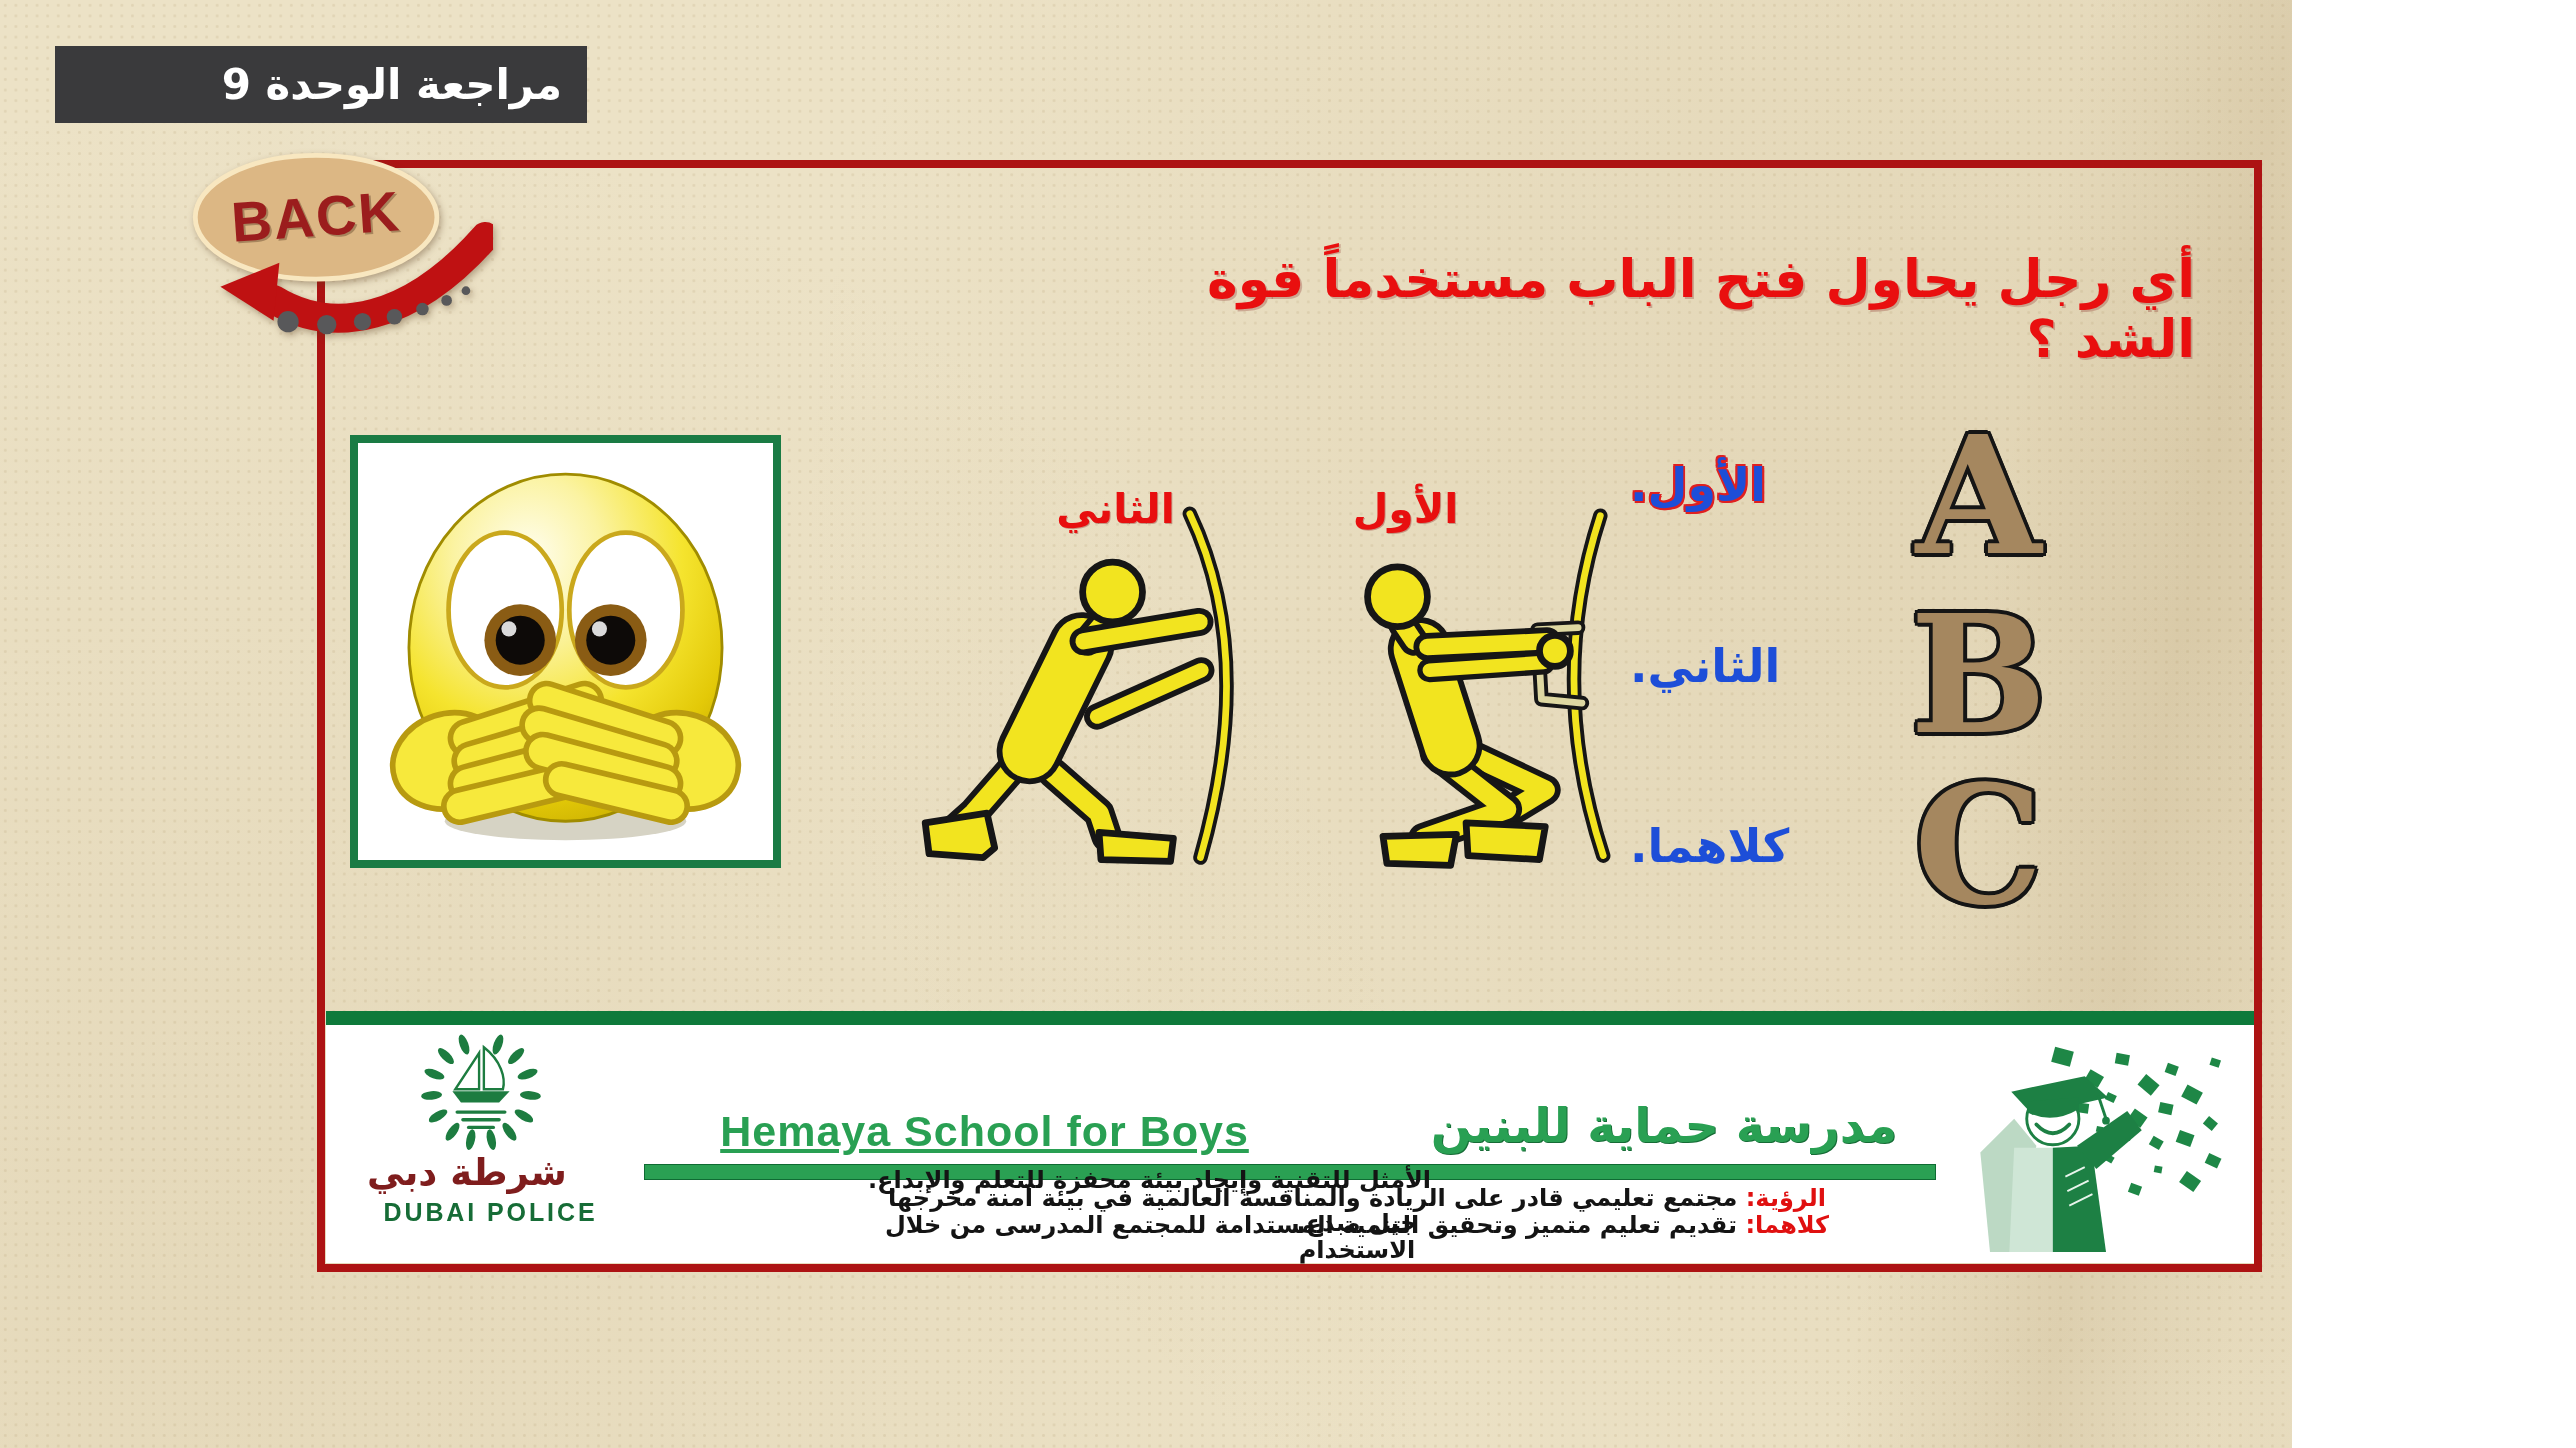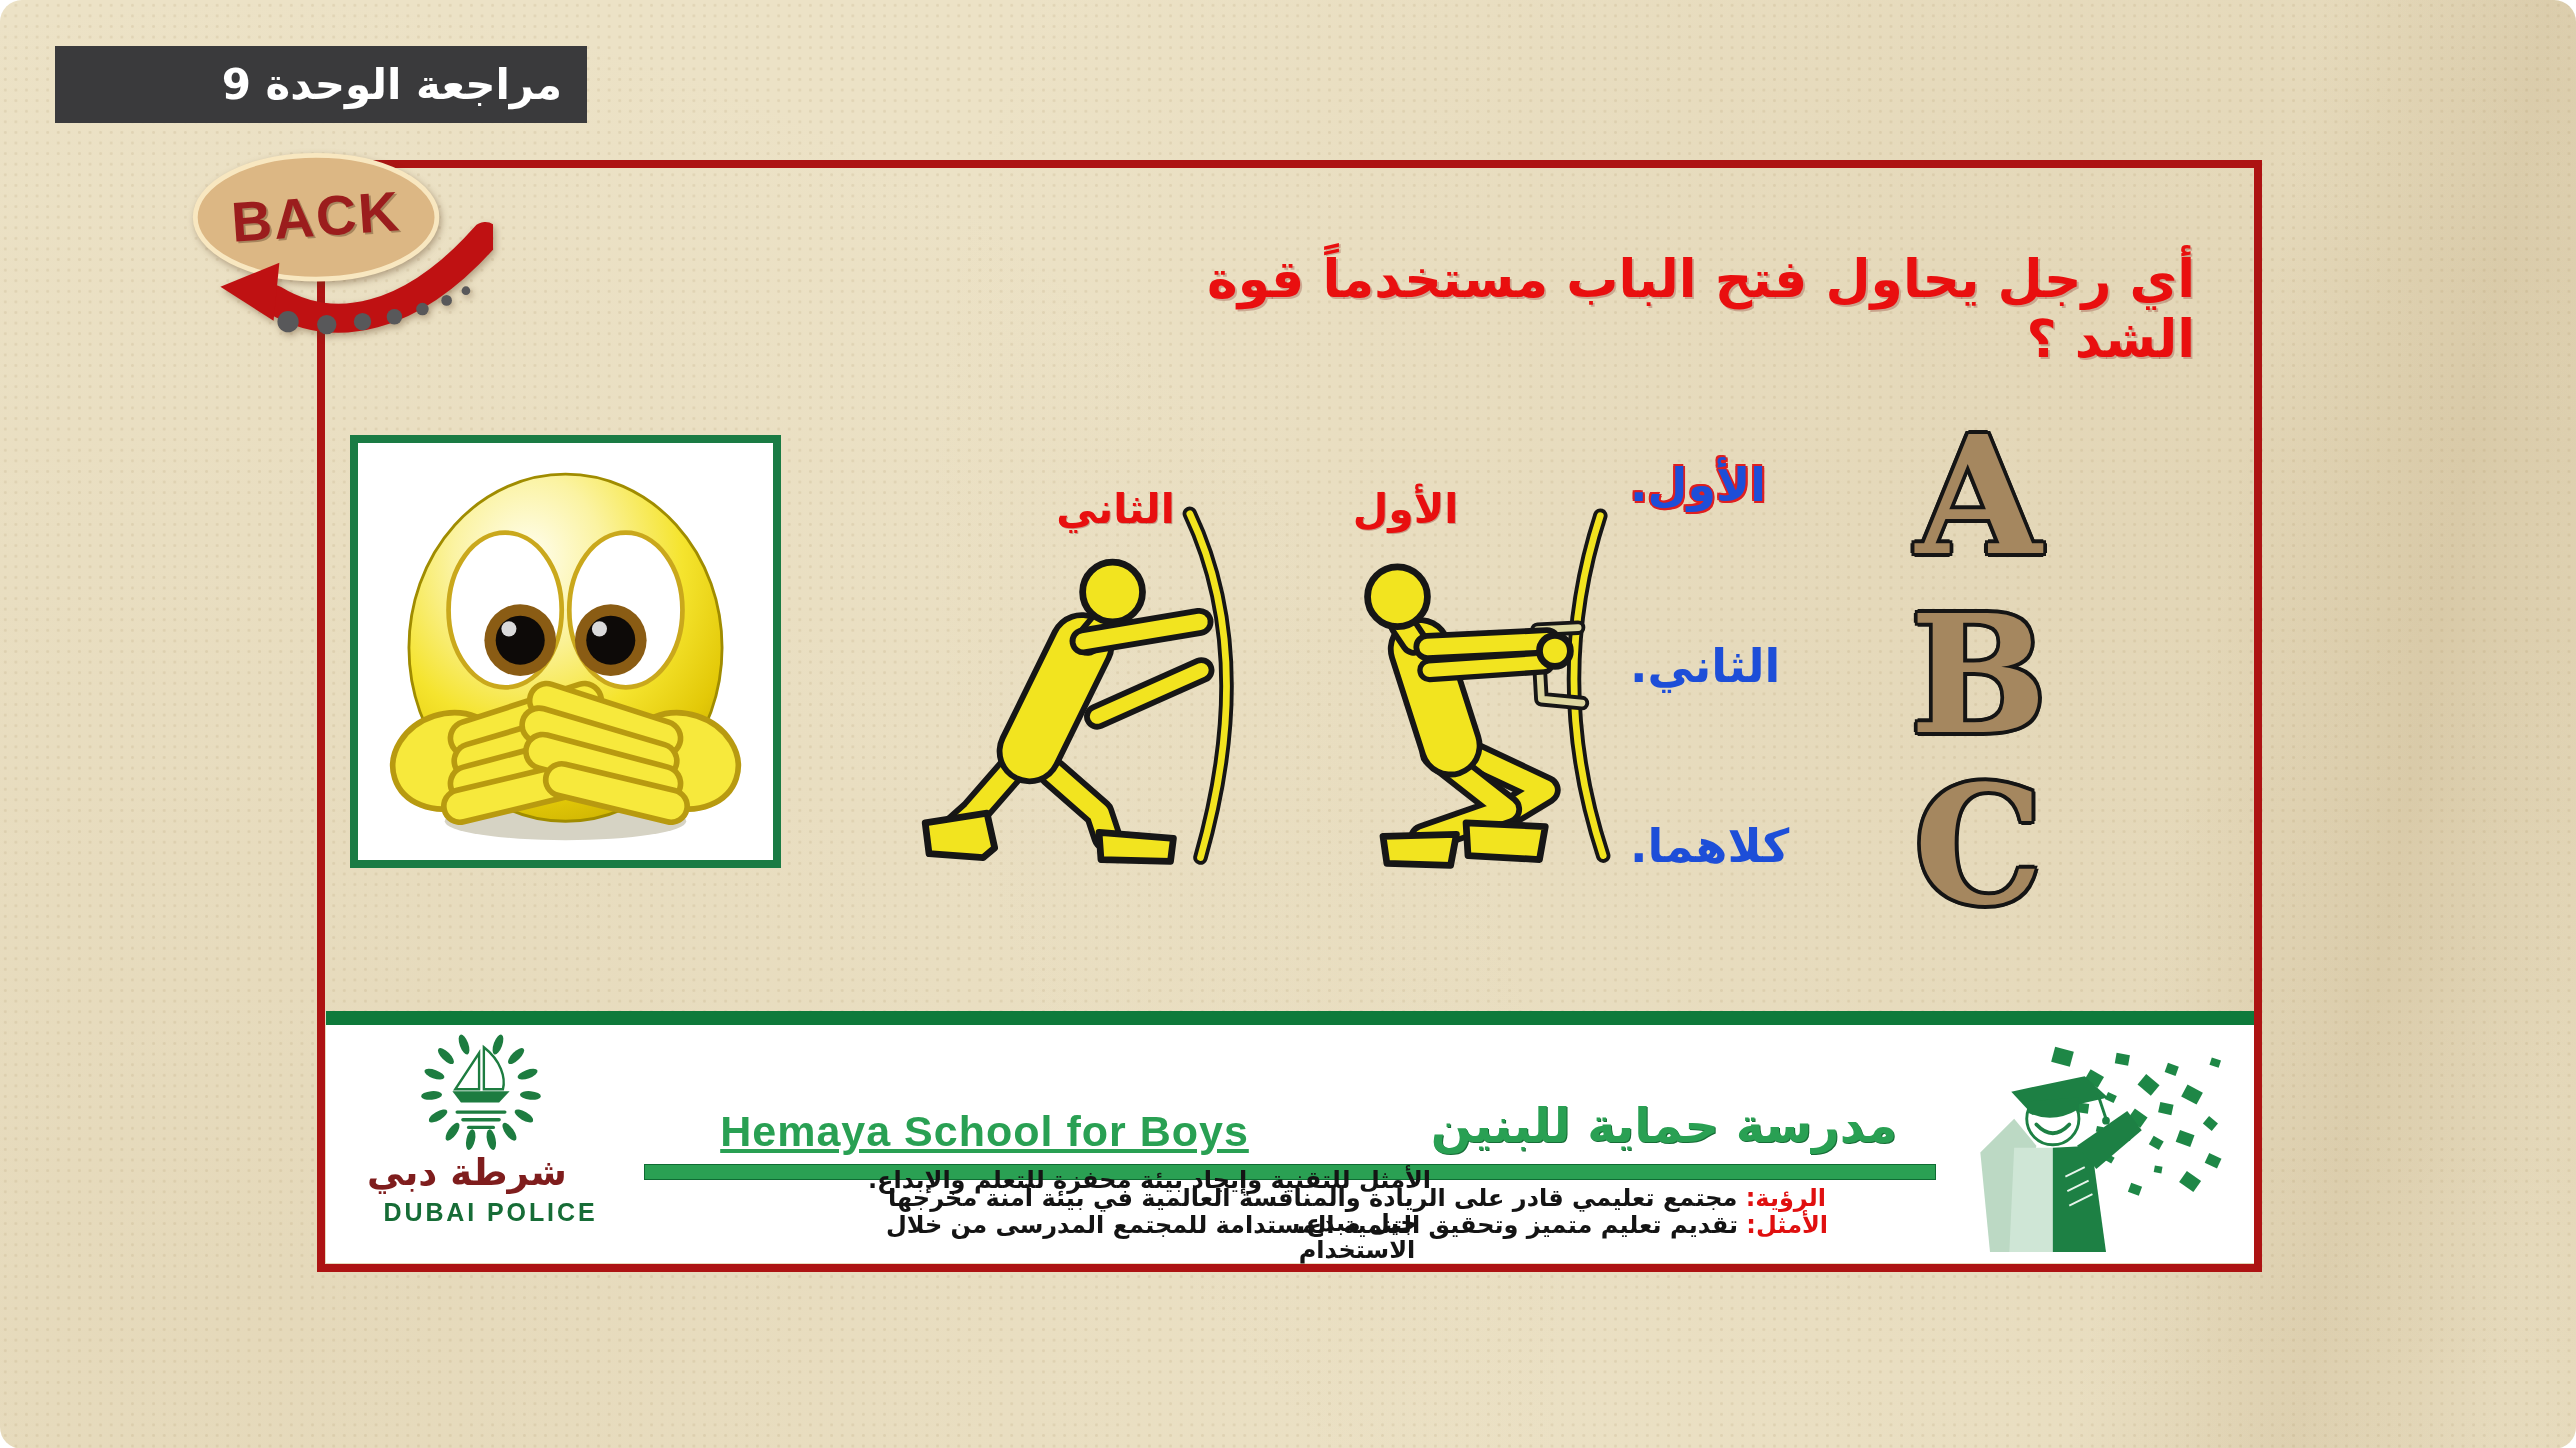--- a/index.html
+++ b/index.html
@@ -1,17 +1,17 @@
 <!DOCTYPE html>
 <html><head>
 <meta charset="utf-8">
 <style>
   html,body{margin:0;padding:0;}
   body{width:2576px;height:1449px;overflow:hidden;font-family:"DejaVu Sans",sans-serif;}
-  #stage{position:relative;width:2576px;height:1449px;background:#ece2c6;overflow:hidden;border-radius:22px;}
+  #stage{position:relative;width:2292px;height:1449px;background:#ece2c6;overflow:hidden;}
   #stage::before{content:"";position:absolute;inset:0;pointer-events:none;
     background-image:
       radial-gradient(rgba(150,120,70,.13) 1.2px, transparent 1.6px),
       radial-gradient(circle at 88% 35%, rgba(165,135,80,.14), transparent 55%),
       radial-gradient(circle at 10% 90%, rgba(165,135,80,.10), transparent 50%),
       linear-gradient(100deg, transparent 82%, rgba(150,120,70,.14) 90%, rgba(150,120,70,.04) 97%);
     background-size:10.6px 10.6px,100% 100%,100% 100%,100% 100%;}
   .abs{position:absolute;}
 
   
@@ -246,21 +246,21 @@
   <div class="abs police-en">DUBAI POLICE</div>
 
   <div class="abs school-en">Hemaya School for Boys</div>
   <div class="abs school-ar">مدرسة حماية للبنين</div>
   <div class="abs school-bar"></div>
 
   <div class="abs vm-line vm1">
     <span class="vm-label">الرؤية:</span><span> مجتمع تعليمي قادر على الريادة والمنافسة العالمية في بيئة آمنة مخرجها جيل مبدع.</span>
   </div>
   <div class="abs vm-line vm2">
-    <span class="vm-label">الأمثل:</span><span> تقديم تعليم متميز وتحقيق التنمية المستدامة للمجتمع المدرسى من خلال الاستخدام</span>
+    <span class="vm-label">كلاهما:</span><span> تقديم تعليم متميز وتحقيق التنمية المستدامة للمجتمع المدرسى من خلال الاستخدام</span>
   </div>
   <div class="abs vm-line vm3">الأمثل للتقنية وإيجاد بيئة محفزة للتعلم والإبداع.</div>
 
   <svg class="abs grad-svg" viewBox="0 0 300 242">
     <g fill="#1e8746">
       <rect x="95" y="28" width="20" height="16" transform="rotate(15 105 36)"></rect>
       <rect x="130" y="52" width="16" height="13" transform="rotate(30 138 58)"></rect>
       <rect x="160" y="33" width="14" height="11" transform="rotate(10 167 38)"></rect>
       <rect x="185" y="58" width="18" height="14" transform="rotate(40 194 65)"></rect>
       <rect x="212" y="44" width="12" height="10" transform="rotate(20 218 49)"></rect>

